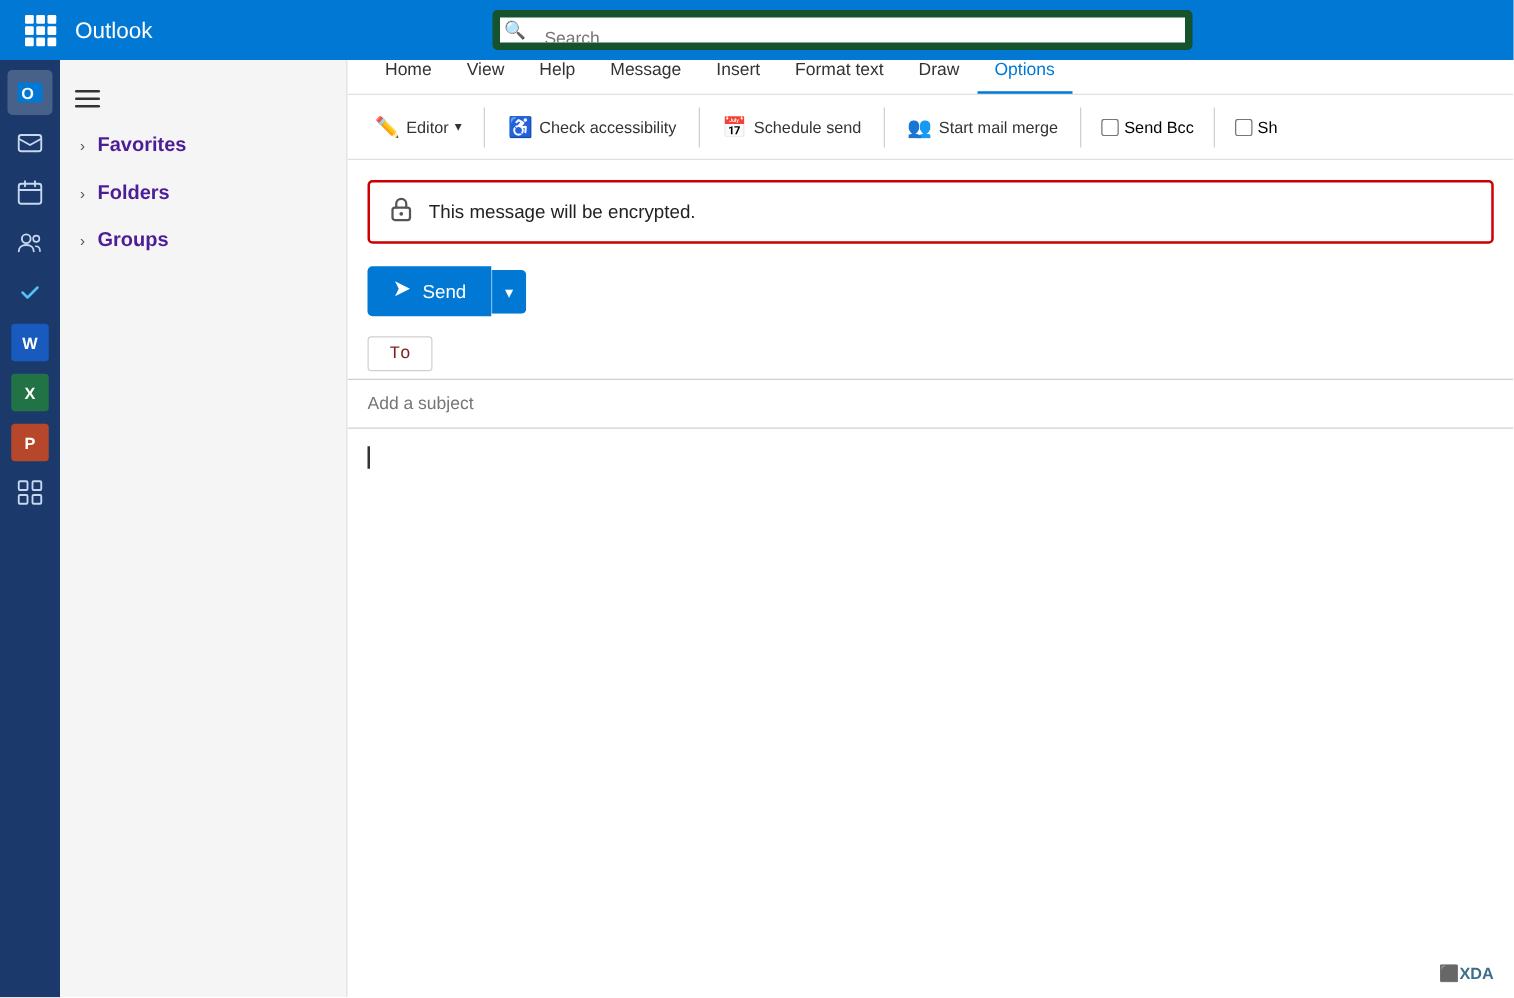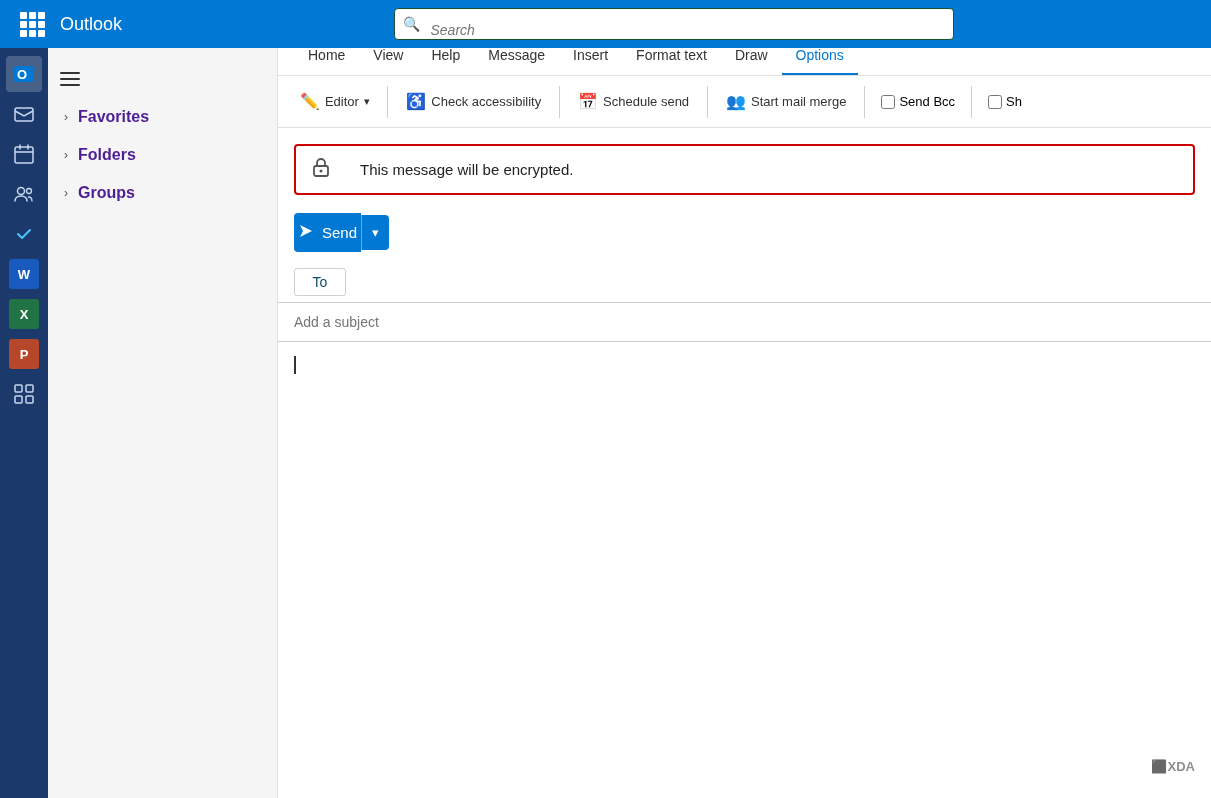--- a/index.html
+++ b/index.html
@@ -34,26 +34,25 @@
     .title-bar-search {
       flex: 1;
       max-width: 560px;
       margin: 0 auto;
       position: relative;
     }
     .title-bar-search input {
       width: 100%;
       height: 32px;
       border-radius: 4px;
-      border: 1px solid #14532d;
+      border: 6px solid #14532d;
       padding: 12px 12px 0 36px;
       font-size: 14px;
       outline: none;
       background: white;
-      font-style: italic;
     }
     .title-bar-search .search-icon {
       position: absolute;
       left: 10px;
       top: 50%;
       transform: translateY(-50%);
       color: #555;
       font-size: 14px;
     }
 
@@ -218,21 +217,21 @@
     }
 
     
     .encryption-notice {
       margin: 16px 16px 8px 16px;
       border: 2.5px solid #cc0000;
       border-radius: 4px;
       padding: 10px 14px;
       display: flex;
       align-items: center;
-      gap: 28px;
+      gap: 11px;
       font-size: 15px;
       color: #222;
       background: white;
     }
     .lock-icon {
       font-size: 18px;
       color: #555;
     }
 
     
@@ -240,21 +239,21 @@
       display: flex;
       align-items: center;
       padding: 10px 16px;
       gap: 0;
     }
     .send-btn {
       background: #0078d4;
       color: white;
       border: none;
       border-radius: 4px 0 0 4px;
-      padding: 10px 4px;
+      padding: 10px 20px;
       font-size: 15px;
       cursor: pointer;
       display: flex;
       align-items: center;
       gap: 8px;
       font-weight: 500;
     }
     .send-dropdown-btn {
       background: #0078d4;
       color: white;
@@ -274,23 +273,24 @@
       border-bottom: 1px solid #d0d0d0;
       gap: 10px;
     }
     .to-label-btn {
       border: 1px solid #d0d0d0;
       border-radius: 3px;
       padding: 5px 14px;
       font-size: 14px;
       cursor: pointer;
       background: white;
-      color: #0c4a6e;
+      color: #7f1d1d;
       min-width: 52px;
       text-align: center;
+      font-family: Liberation Mono, monospace;
     }
     .to-input {
       flex: 1;
       border: none;
       outline: none;
       font-size: 14px;
       padding: 4px;
     }
 
     
@@ -323,25 +323,25 @@
       vertical-align: middle;
     }
     @keyframes blink {
       0%, 50% { opacity: 1; }
       51%, 100% { opacity: 0; }
     }
 
     
     .xda-watermark {
       position: absolute;
-      bottom: 24px;
+      bottom: 12px;
       right: 16px;
       font-size: 13px;
       font-weight: 700;
-      color: #737373;
+      color: #0c4a6e;
       opacity: 0.8;
       text-align: center;
     }
 
     
     .hamburger {
       display: flex;
       flex-direction: column;
       gap: 4px;
       width: 20px;

